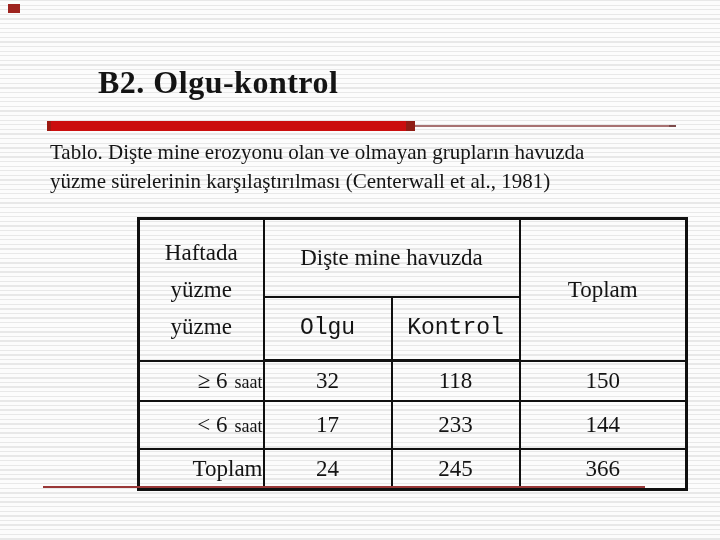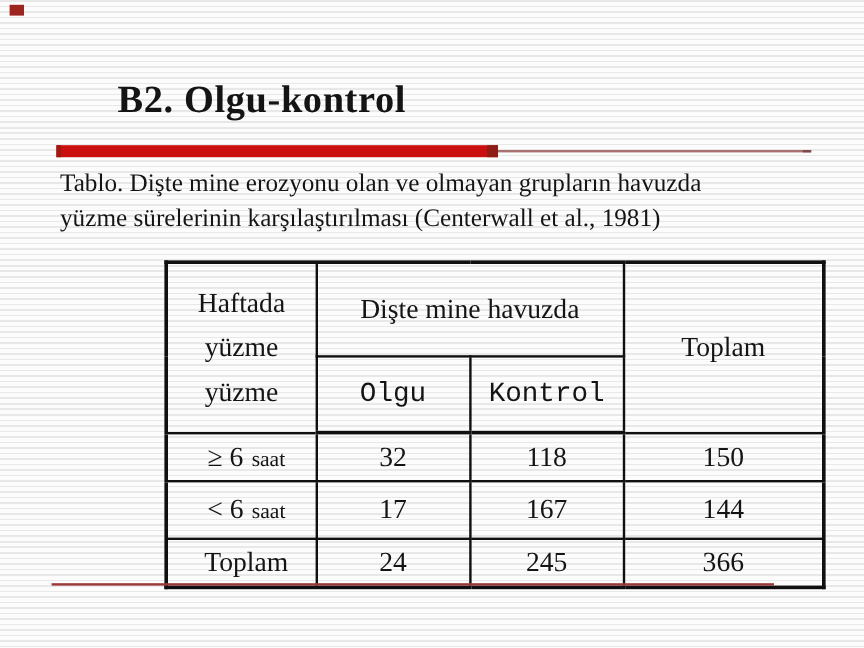--- a/index.html
+++ b/index.html
@@ -57,21 +57,21 @@
     padding:0;
     text-align:center;
     vertical-align:middle;
   }
   .data-table .outer-l{border-left-width:3px;}
   .data-table .outer-r{border-right-width:3px;}
   .data-table tr.top-row td{border-top-width:3px;}
   .data-table tr.bottom-row td{border-bottom-width:3px;}
   .data-table tr.subhead-row td{border-bottom-width:3px;font-family:Liberation Mono, monospace;}
   .data-table td.rowhead{line-height:37px;}
-  .data-table td.body-label{text-align:center;padding-left:8px;}
+  .data-table td.body-label{text-align:right;padding-left:8px;}
   .unit{font-size:18px;margin-left:7px;}
   .bottom-rule{
     position:absolute;left:43px;top:486px;width:602px;height:2px;
     background:#9a3838;
   }
 </style>
 </head>
 <body>
 
 <div class="slide">
@@ -116,21 +116,21 @@
       </tr>
       <tr style="height:40px">
         <td class="body-label outer-l"><span>≥ 6</span><span class="unit">saat</span></td>
         <td>32</td>
         <td>118</td>
         <td class="outer-r">150</td>
       </tr>
       <tr style="height:48px">
         <td class="body-label outer-l"><span>&lt; 6</span><span class="unit">saat</span></td>
         <td>17</td>
-        <td>167</td>
+        <td>233</td>
         <td class="outer-r">144</td>
       </tr>
       <tr class="bottom-row" style="height:41px">
         <td class="body-label outer-l"><span>Toplam</span></td>
         <td>24</td>
         <td>245</td>
         <td class="outer-r">366</td>
       </tr>
     </tbody>
   </table>

